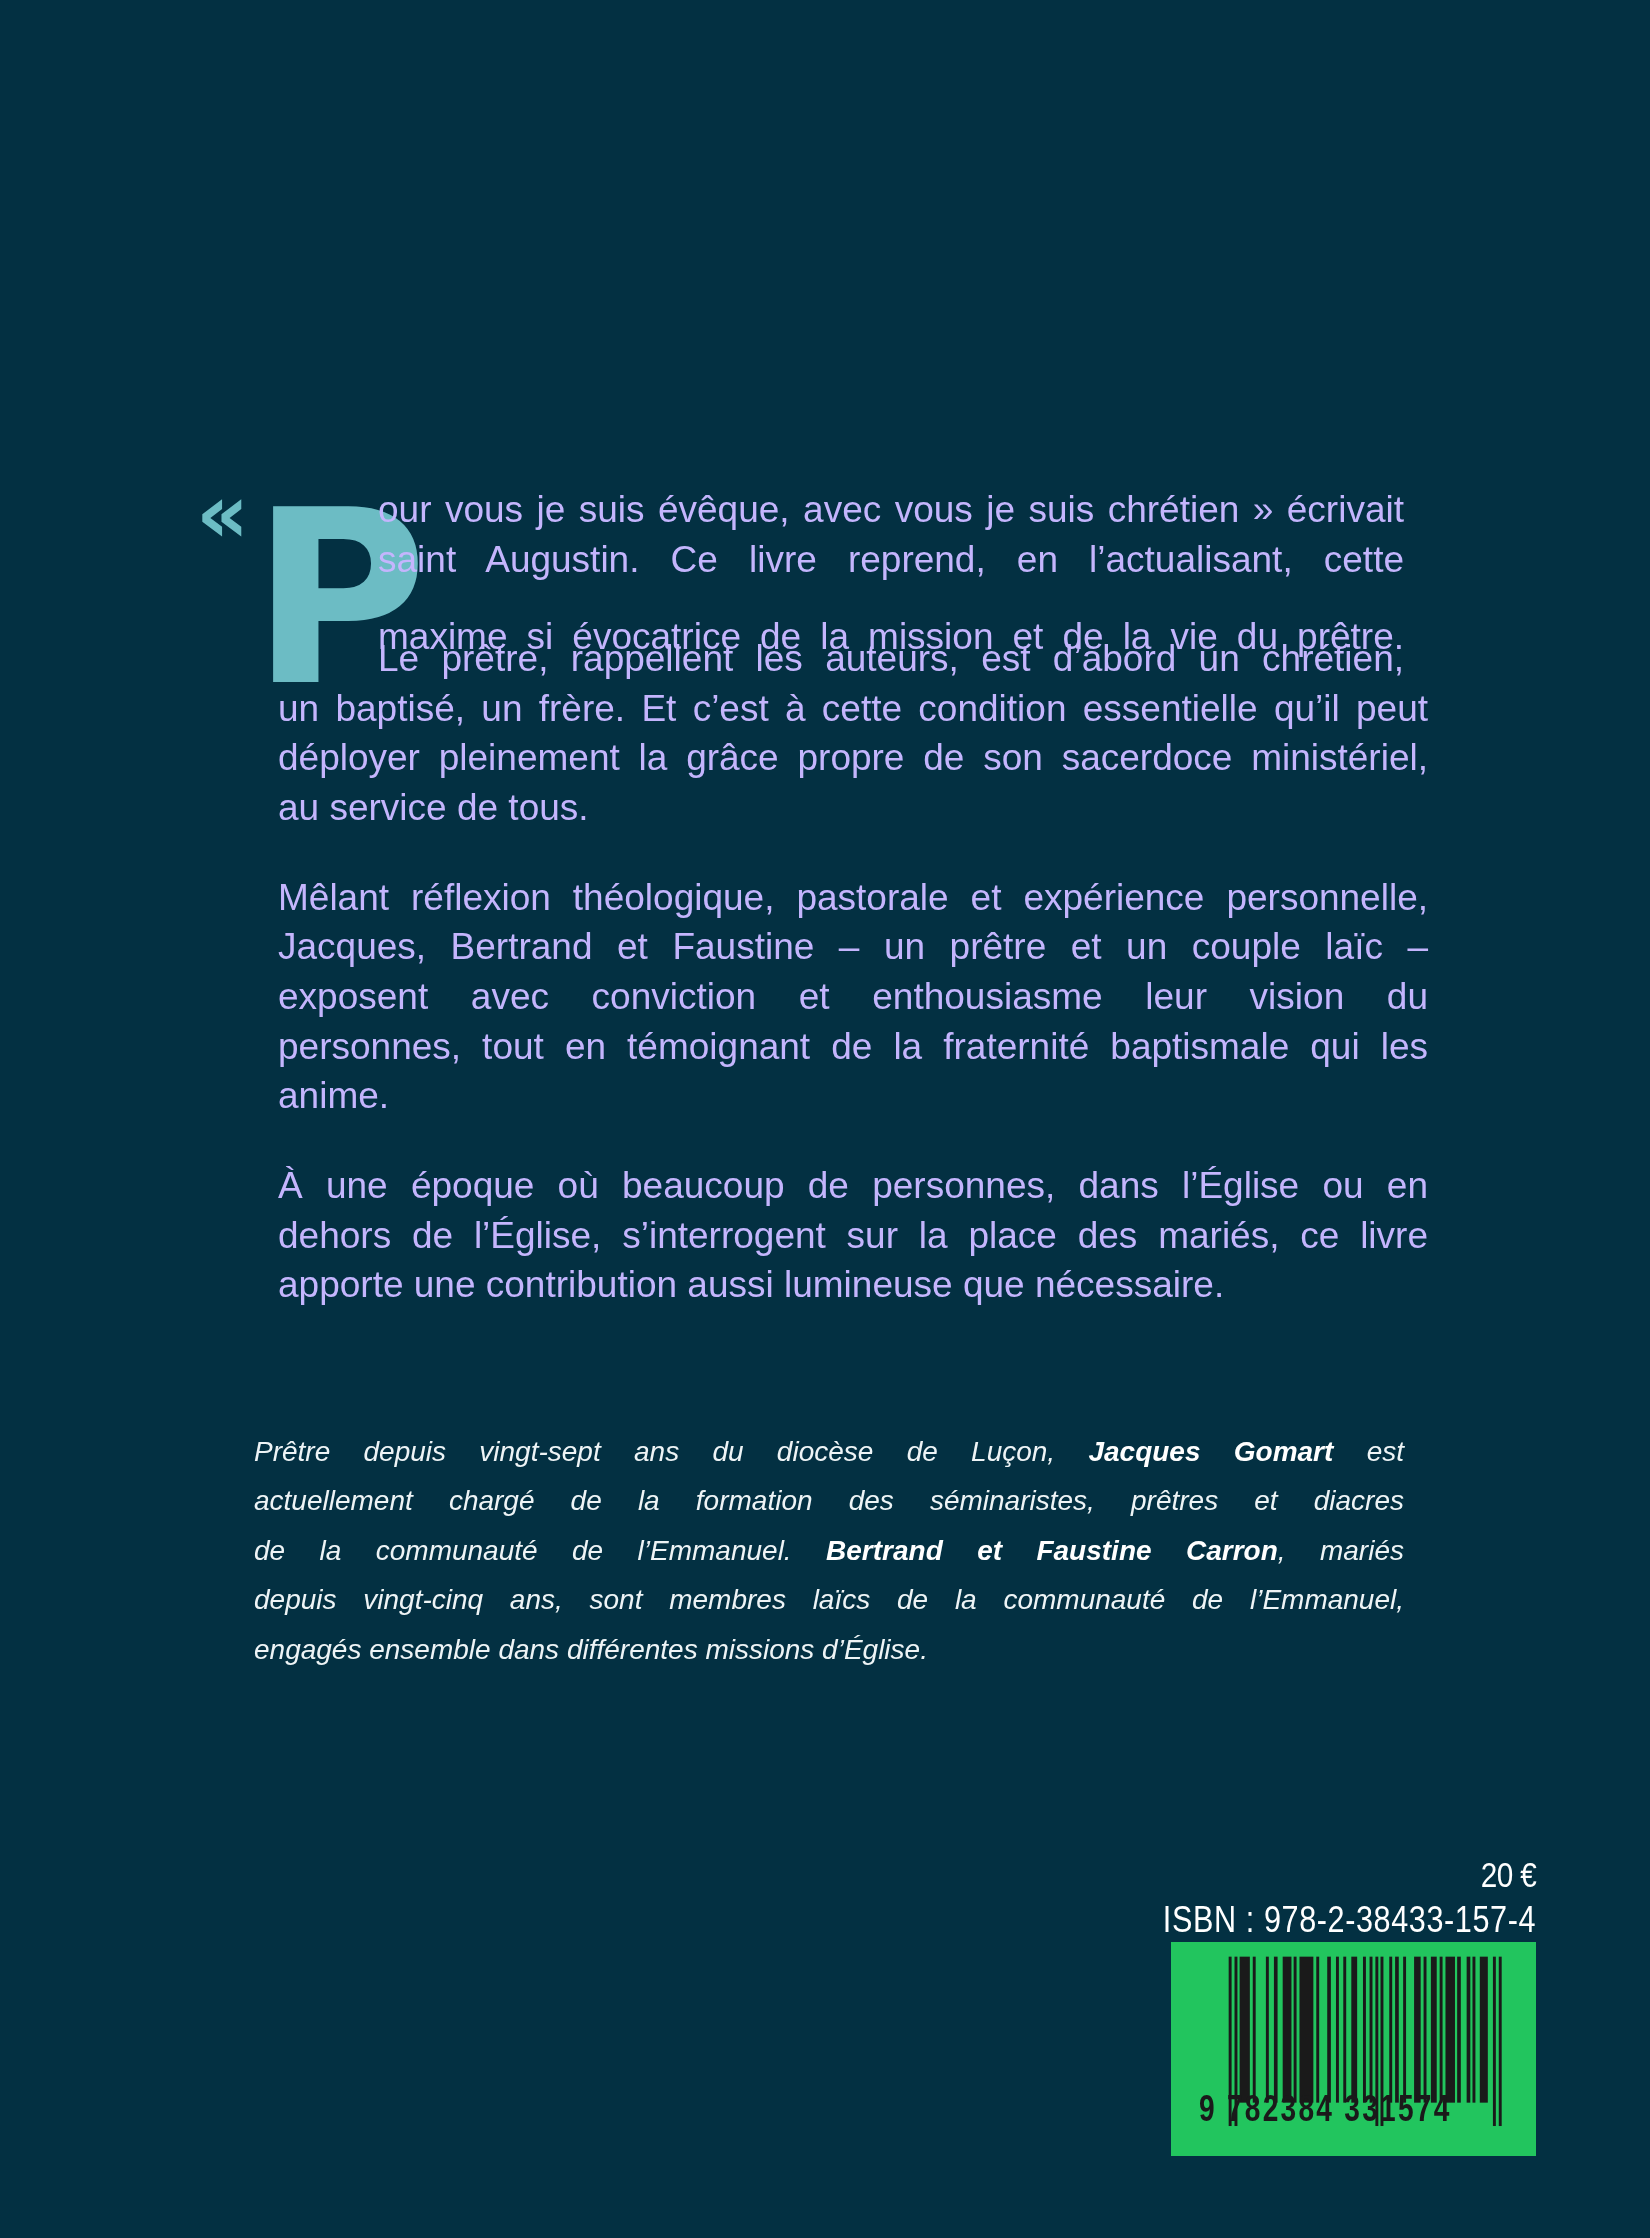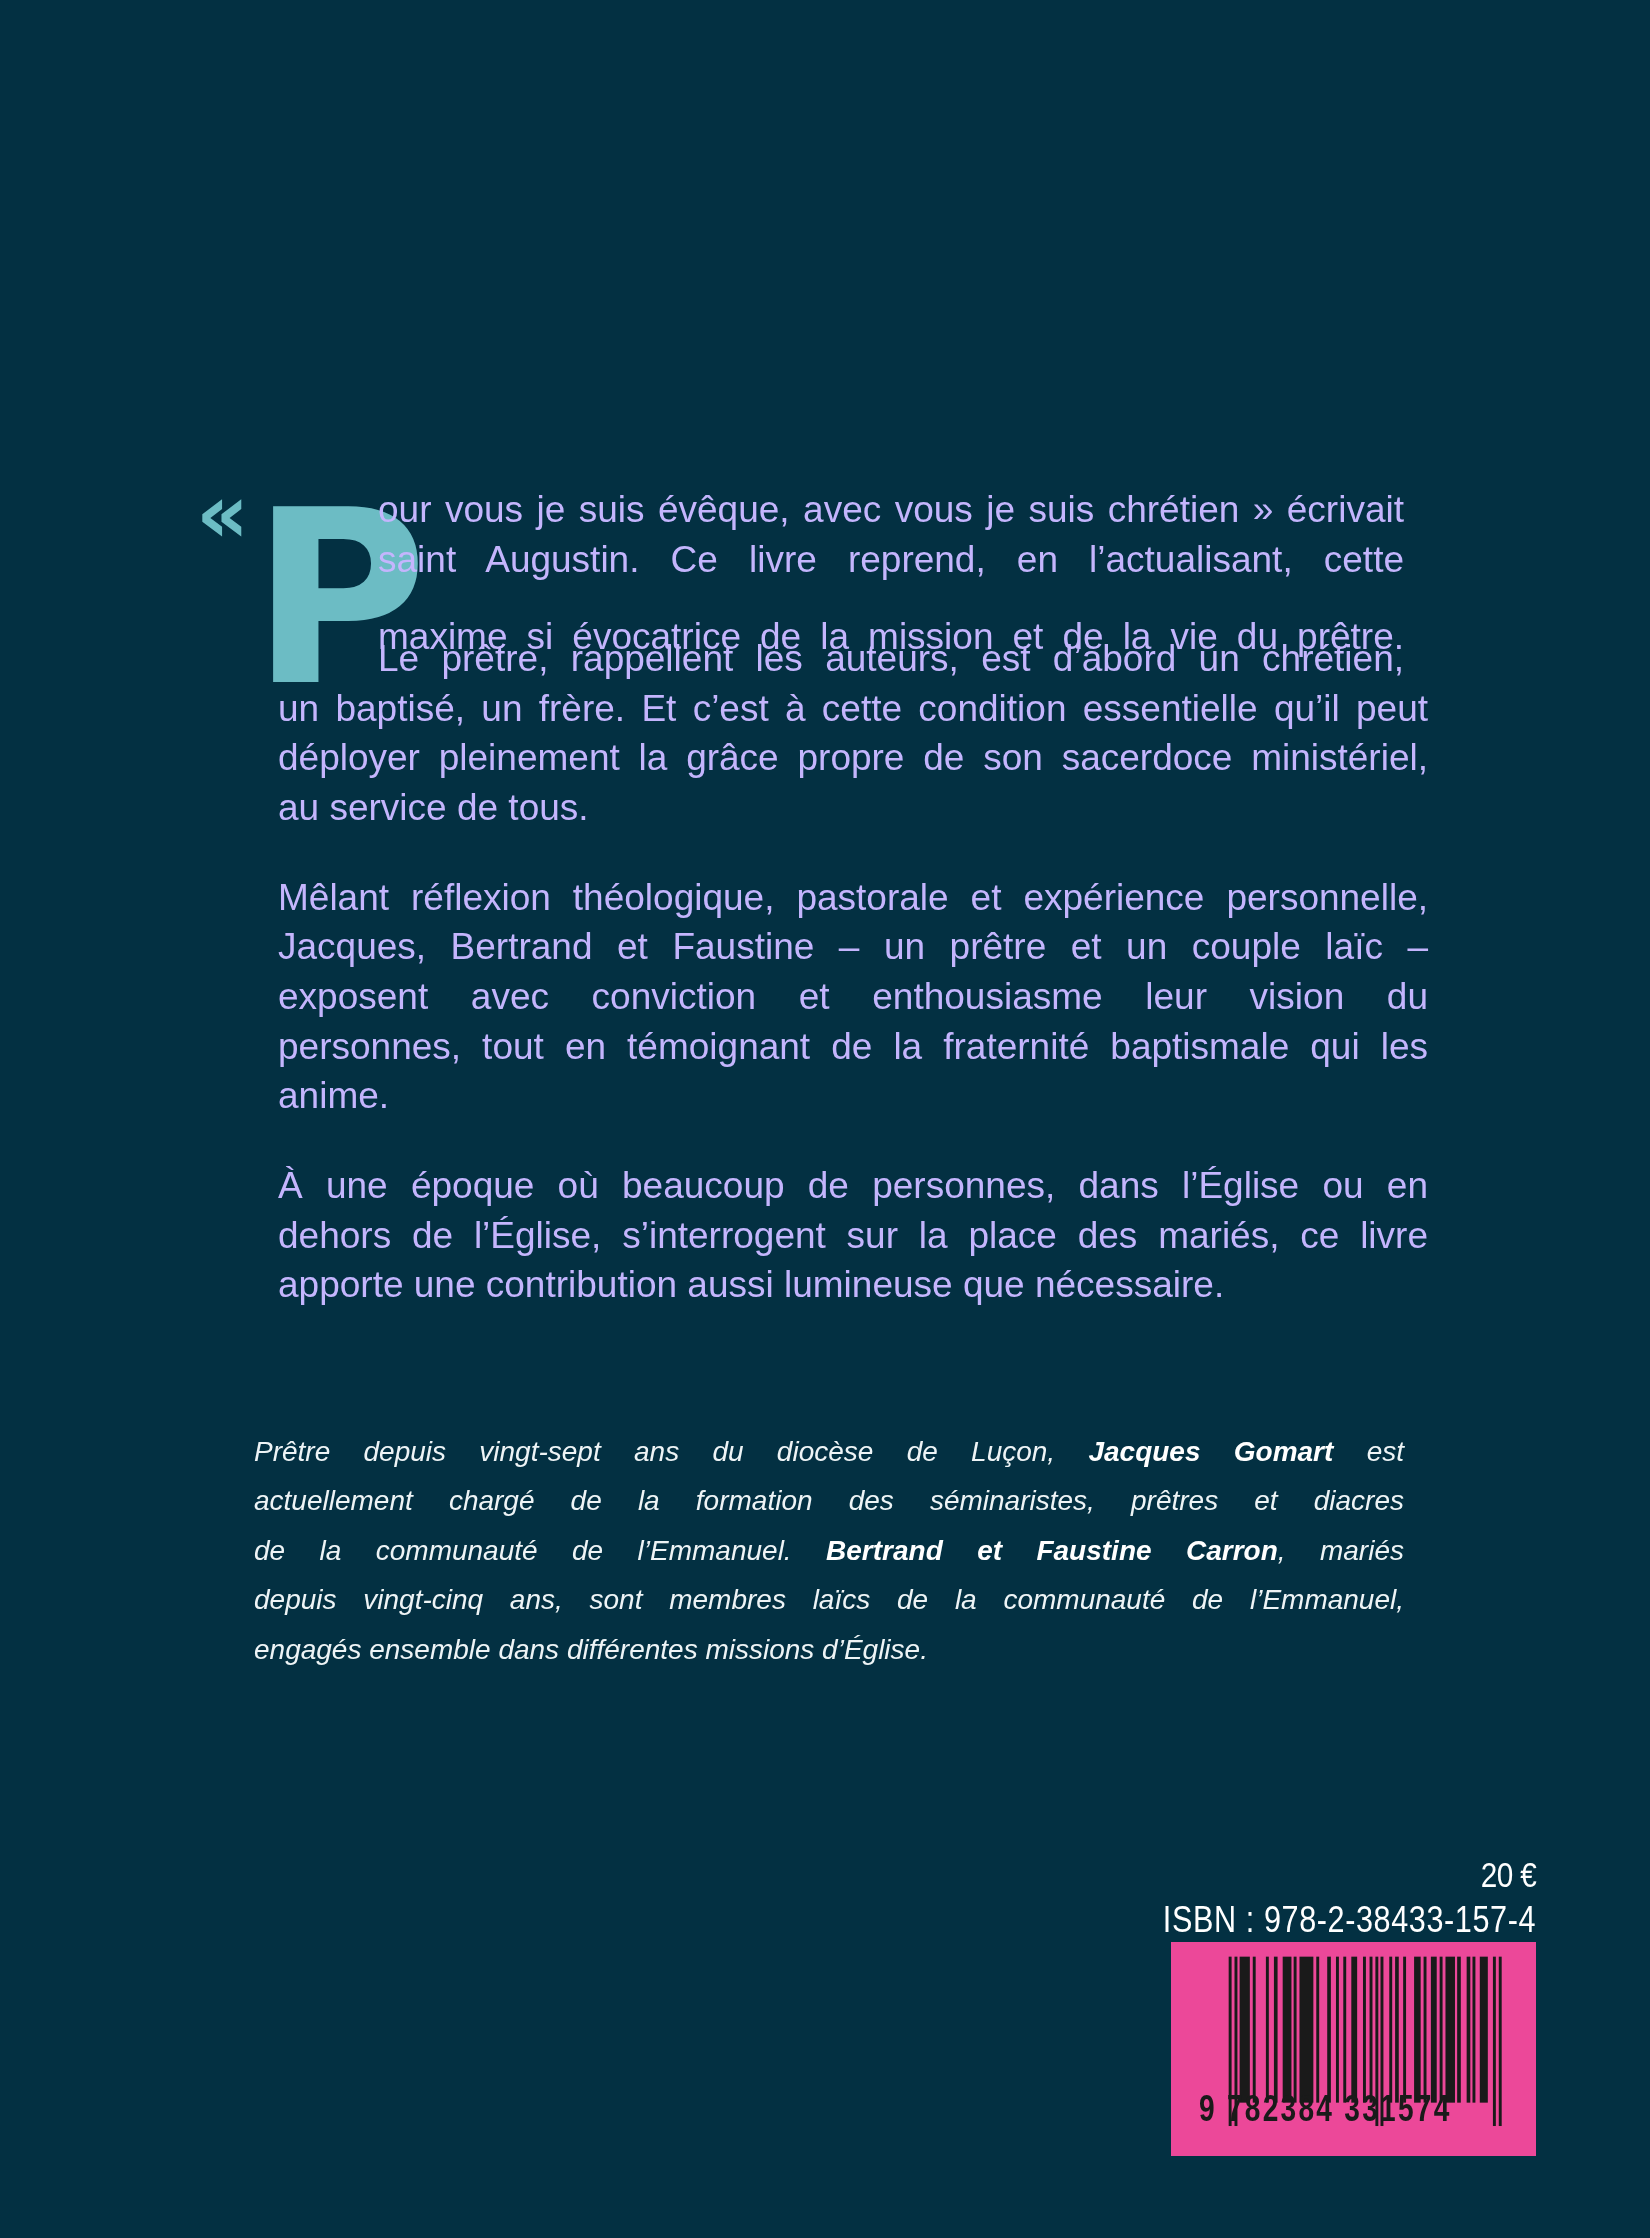--- a/index.html
+++ b/index.html
@@ -95,21 +95,21 @@
     transform-origin: right center;
     white-space: nowrap;
     color: #ffffff;
   }
   .barcode-box {
     position: absolute;
     left: 1171px;
     top: 1942px;
     width: 365px;
     height: 214px;
-    background: #ec4899;
+    background: #22c55e;
   }
   .barcode-box svg {
     position: absolute;
     left: 0;
     top: 0;
   }
   .barcode-digits {
     position: absolute;
     left: 28px;
     top: 146px;

